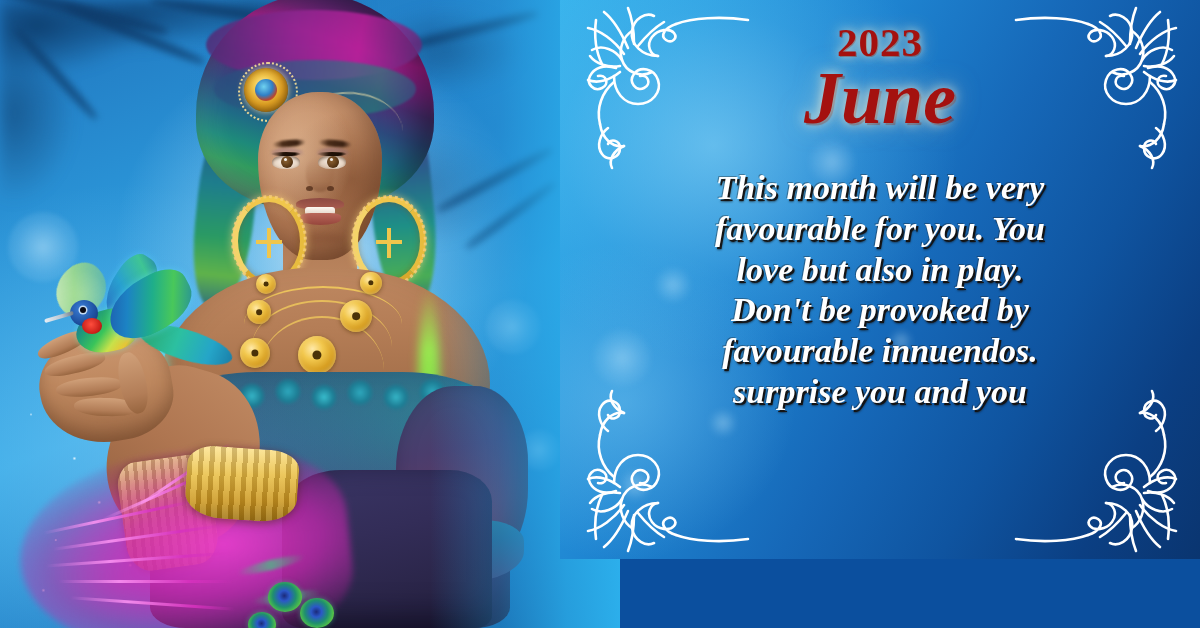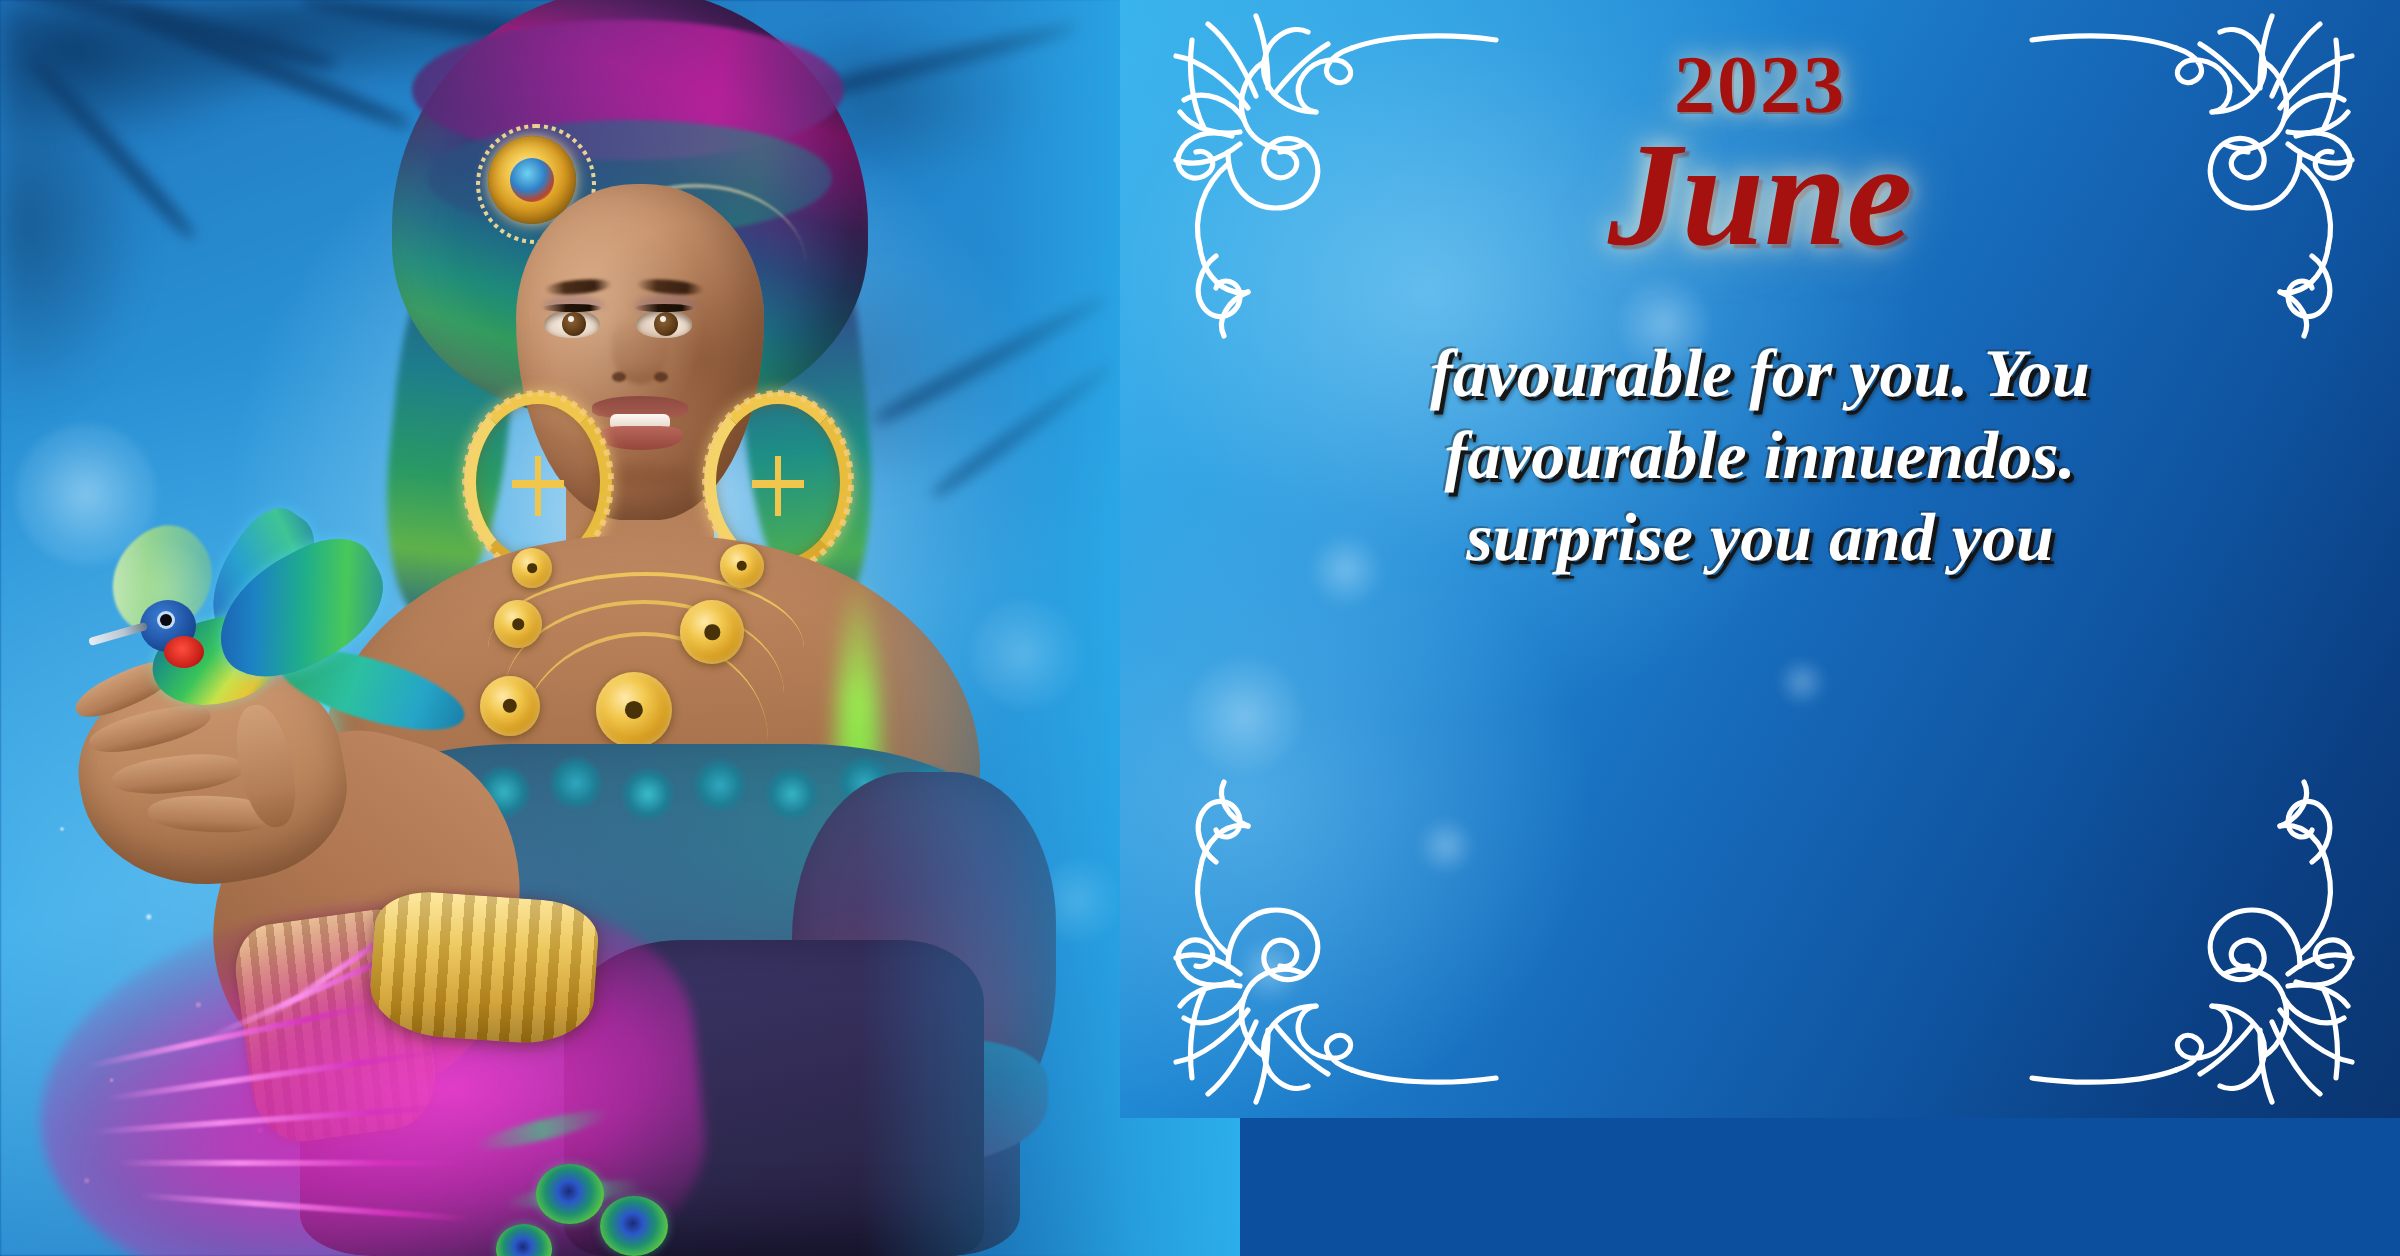--- a/index.html
+++ b/index.html
@@ -840,19 +840,22 @@
         <path d="M44 140 C34 144 28 154 32 162"></path>
         <path d="M28 122 C20 128 16 140 22 148 C28 156 40 152 40 142 C40 134 30 132 28 138"></path>
         <path d="M16 14 C14 30 16 46 22 58"></path>
       </svg>
     </div>
 
     <div class="year">2023</div>
     <div class="month">June</div>
 
     <div class="forecast">
+      <p>This month will be very</p>
       <p>favourable for you. You</p>
+      <p>love but also in play.</p>
+      <p>Don't be provoked by</p>
       <p>favourable innuendos.</p>
       <p>surprise you and you</p>
     </div>
   </div>
 
 </div>
 
 </body></html>

